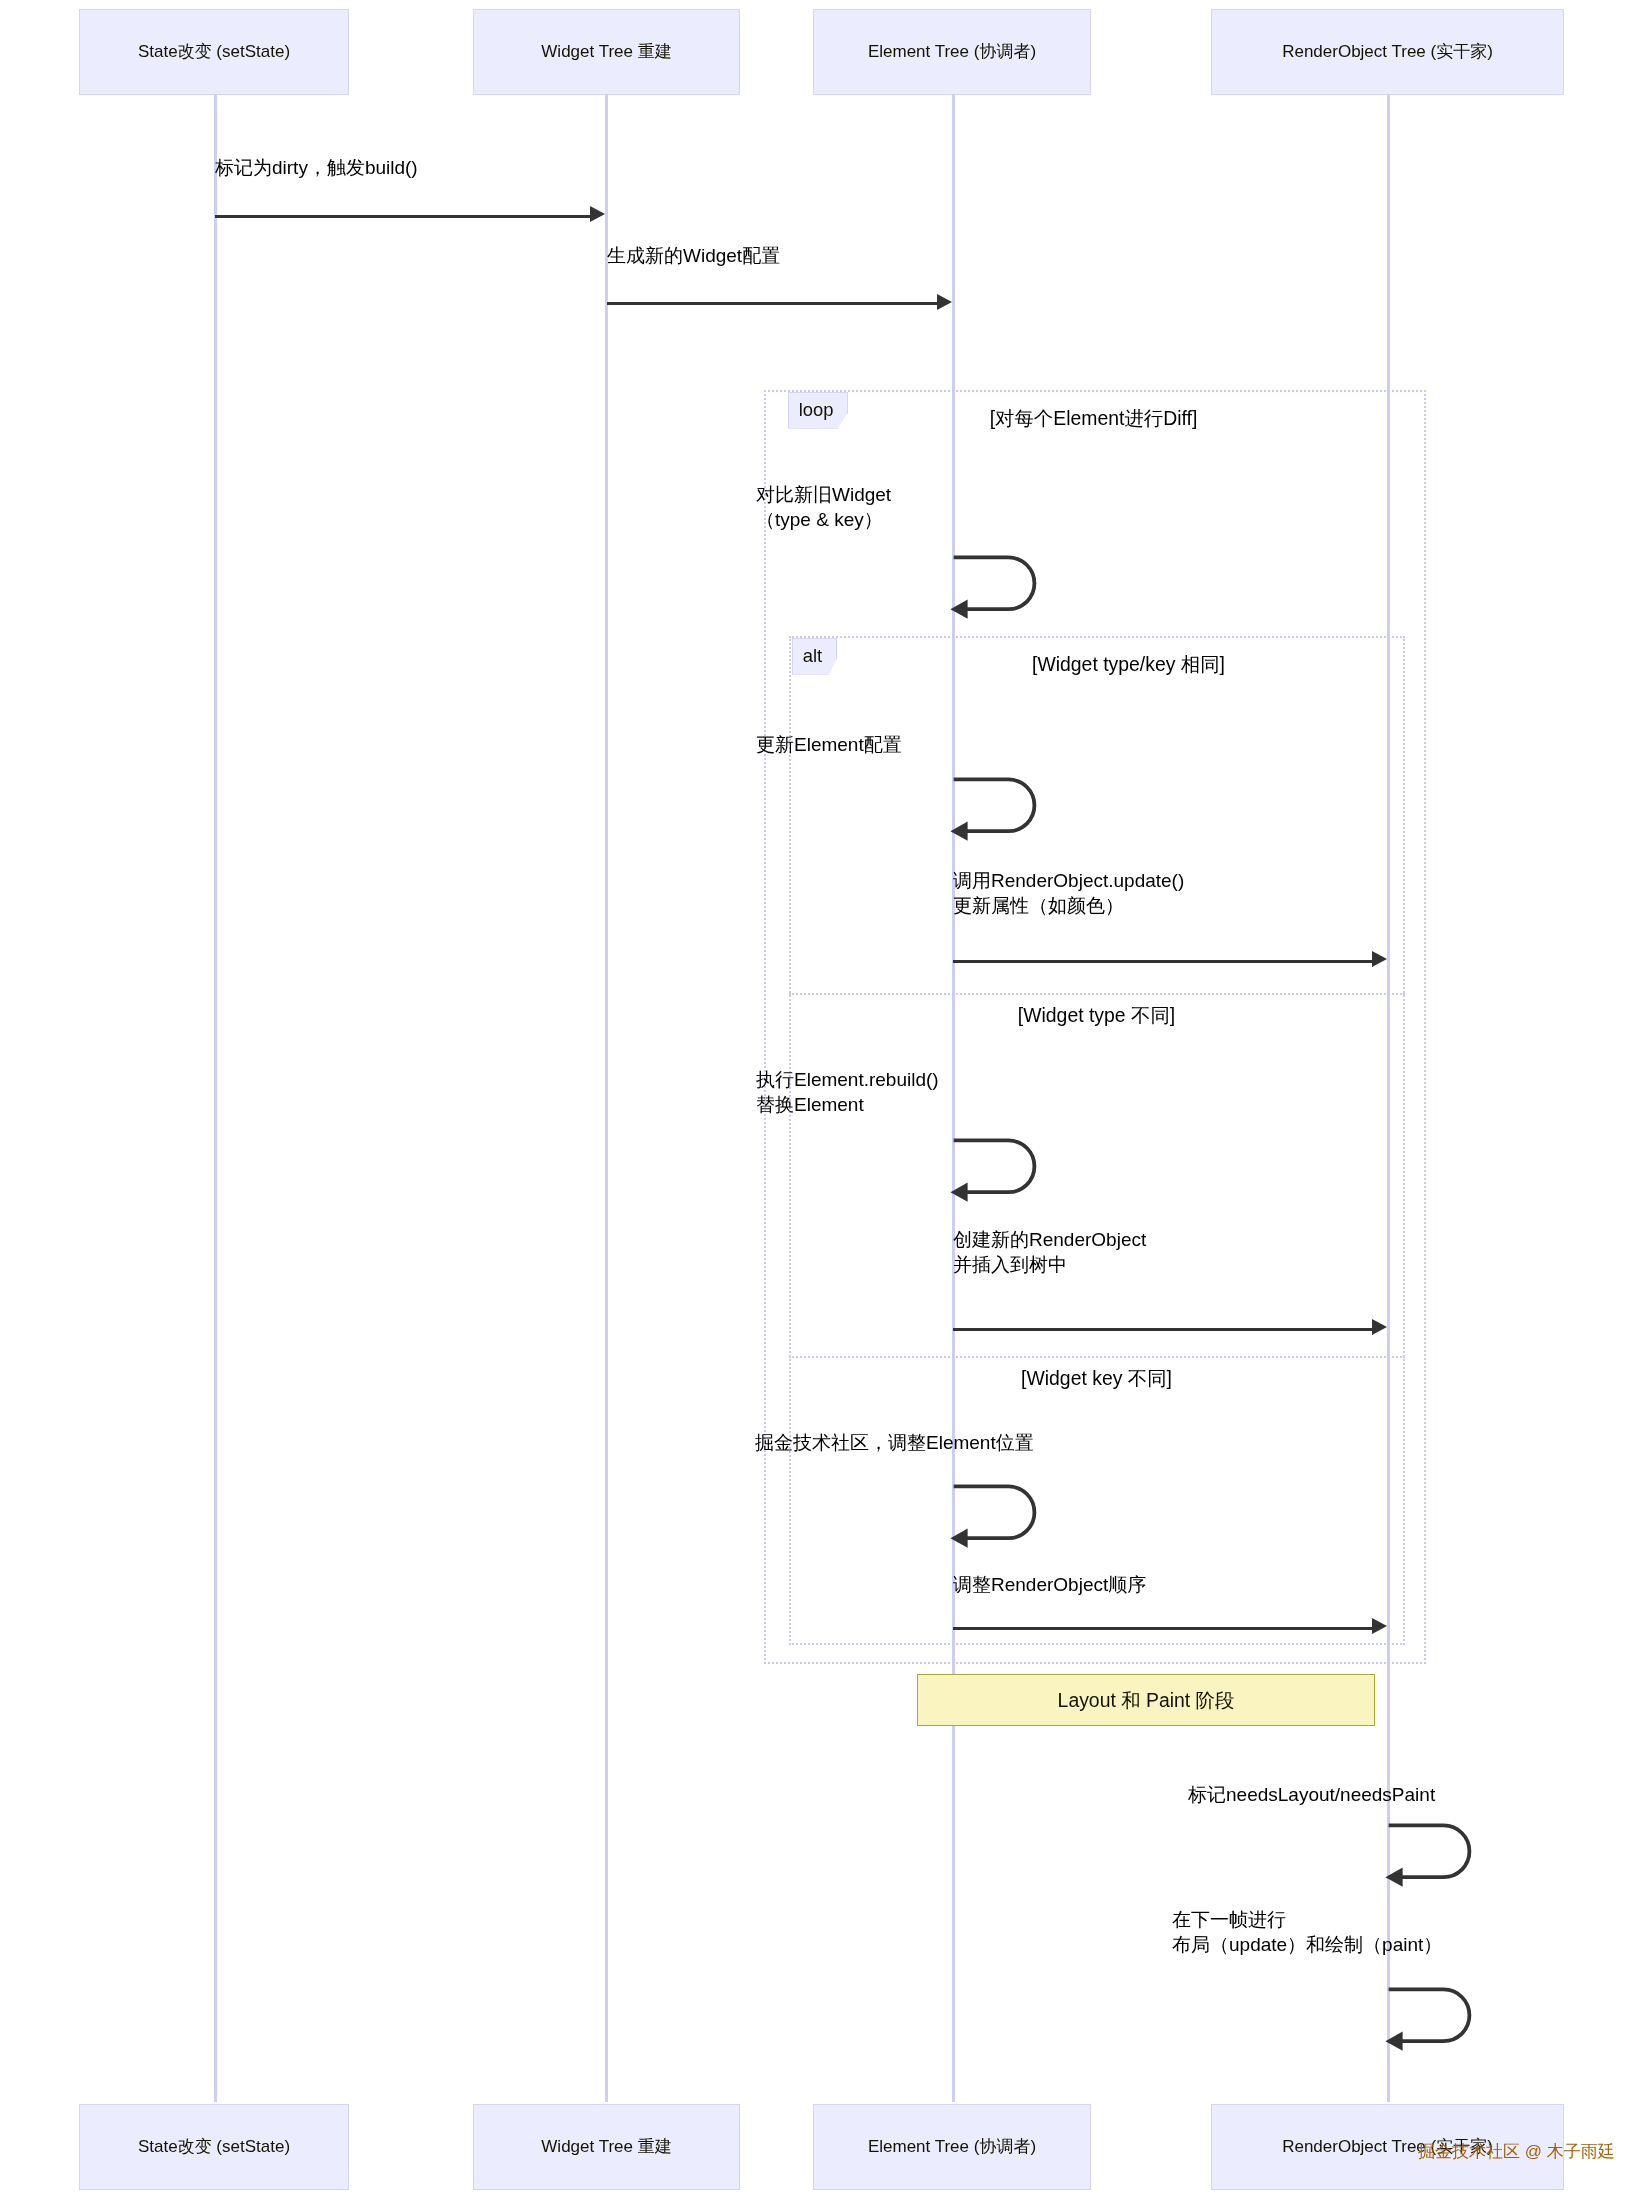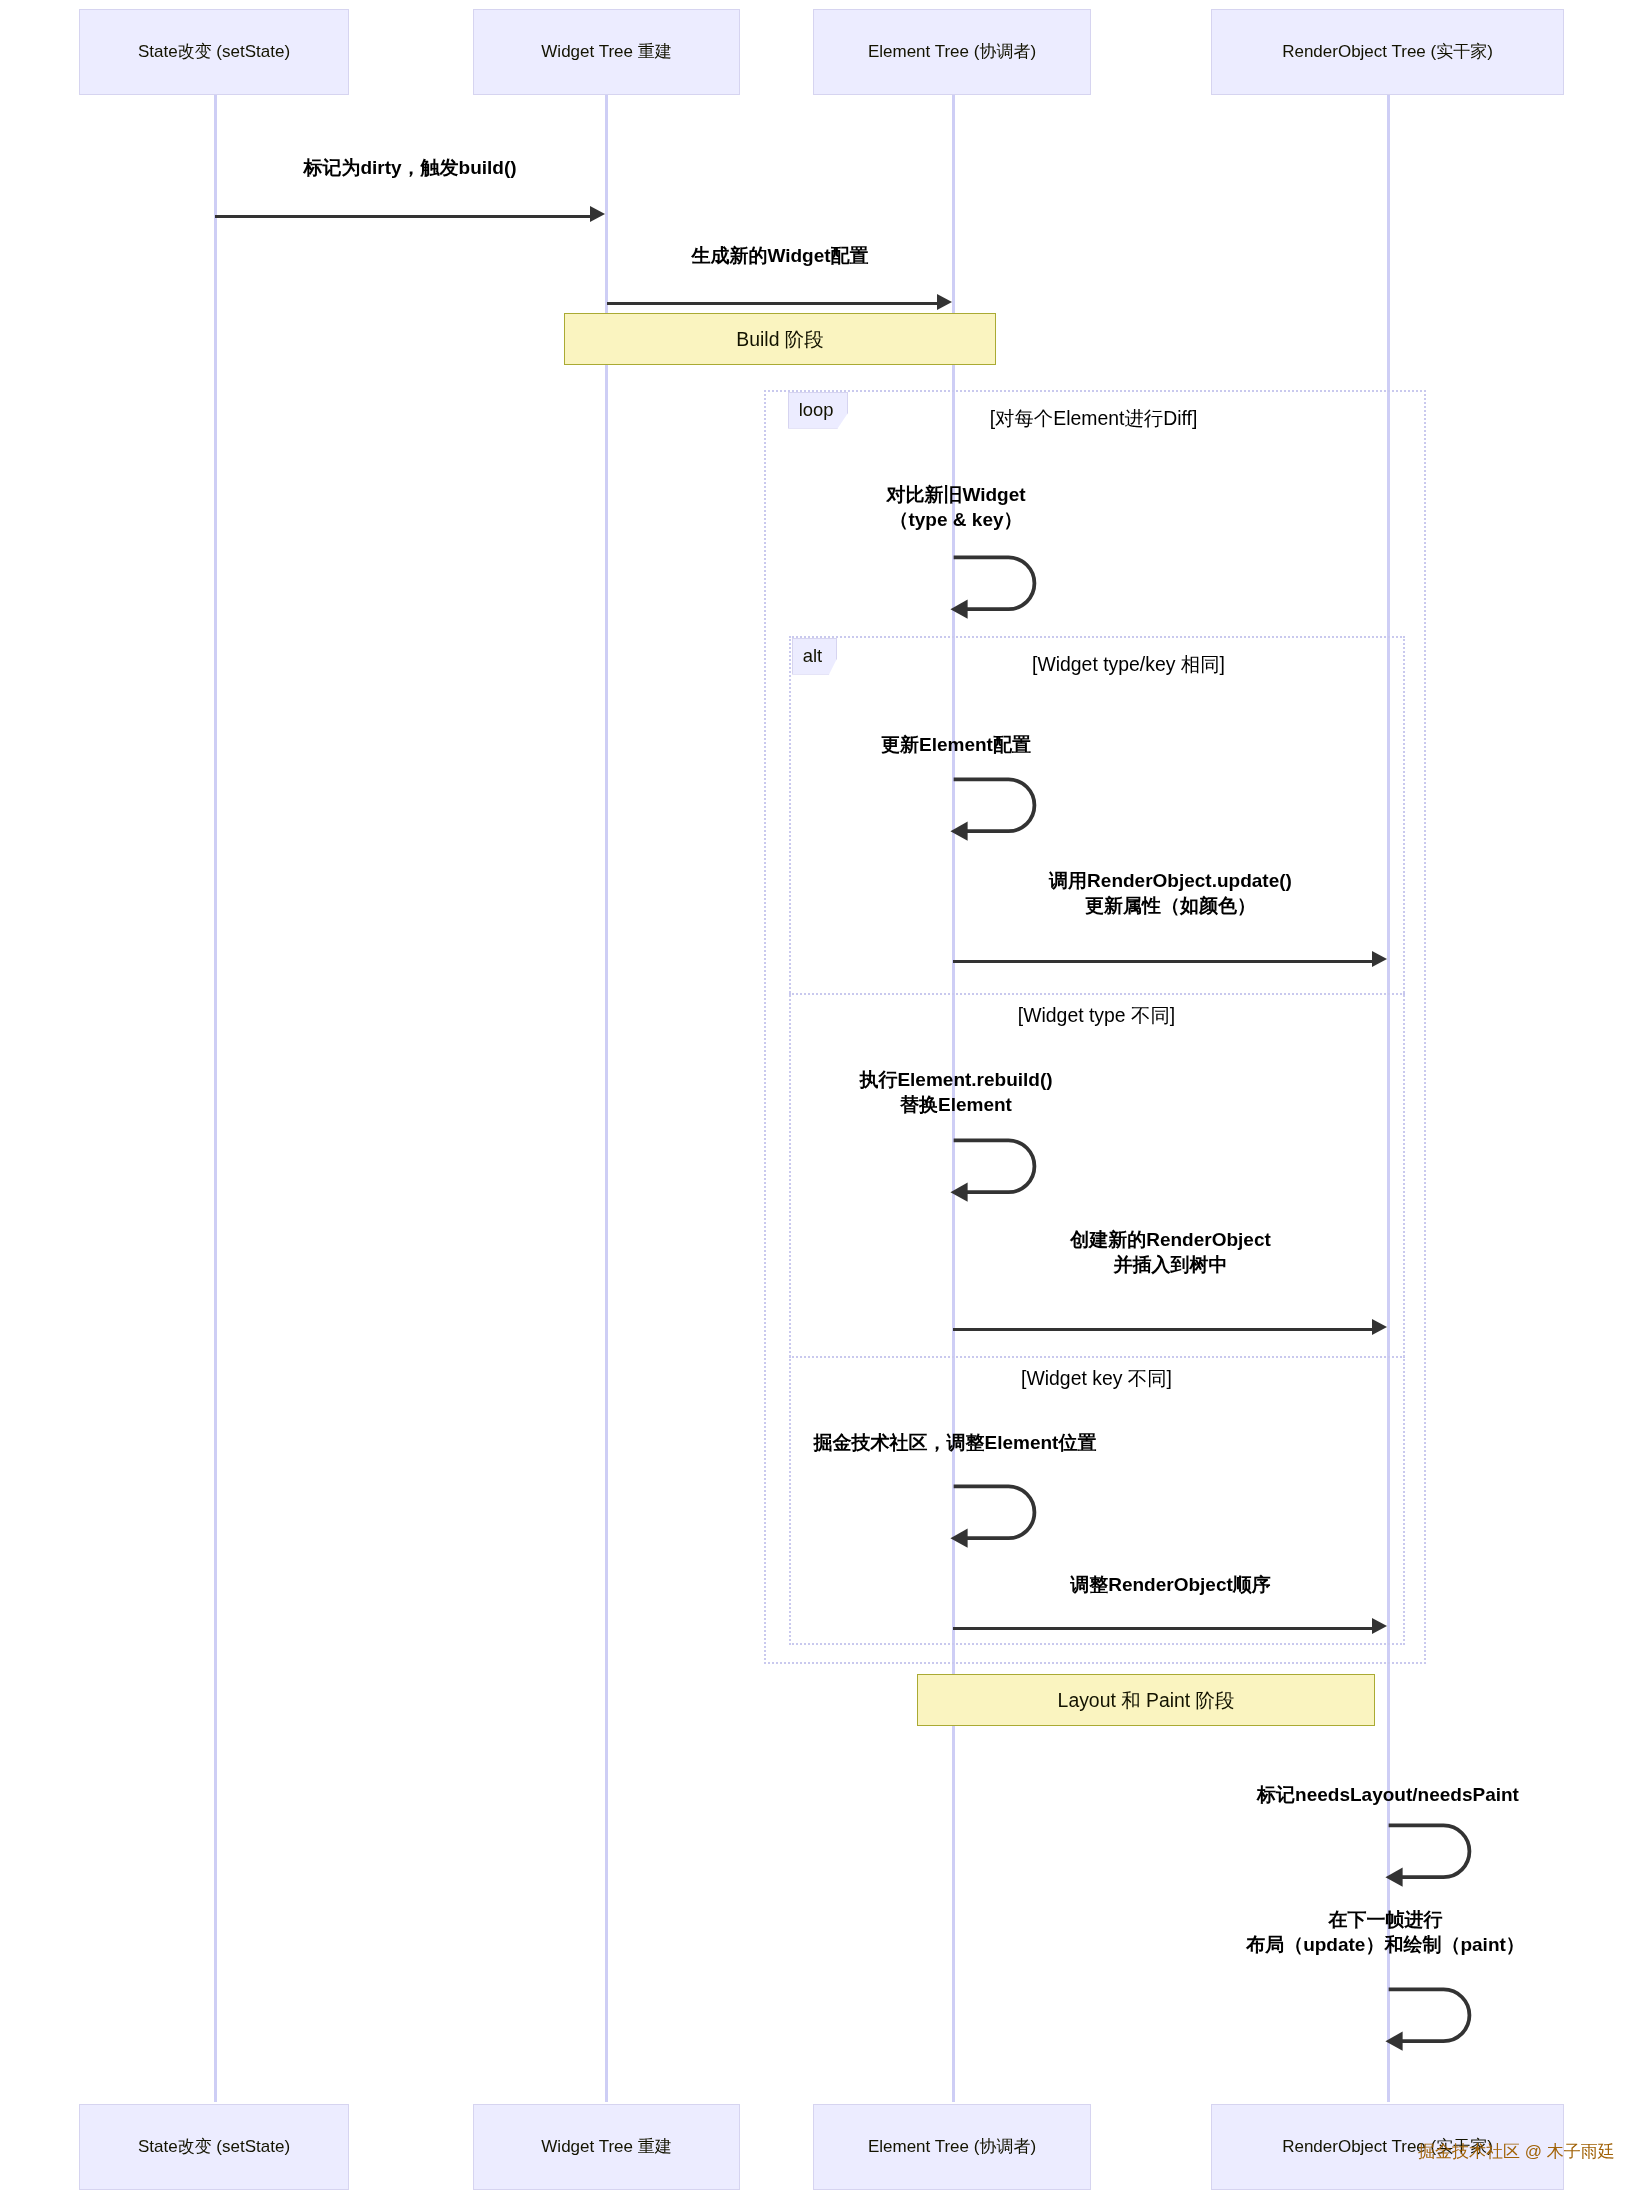--- a/index.html
+++ b/index.html
@@ -109,24 +109,22 @@
     border-top: 8.6px solid transparent;
     border-bottom: 8.6px solid transparent;
     border-left: 15px solid #333333;
     z-index: 4;
   }
   .msg-text {
     position: absolute;
     color: #000000;
     font-size: 19px;
     line-height: 1.32;
-    text-align: center;
     white-space: pre-line;
     z-index: 4;
-    font-weight: bold;
   }
 
   
   .selfloop {
     position: absolute;
     z-index: 4;
   }
   .selfloop svg { display: block; overflow: visible; }
 
   
@@ -175,23 +173,20 @@
   </div>
 
   <div class="msg-text" style="left:215px; top:155px; width:390px;">标记为dirty，触发build()</div>
   <div class="msg-line" style="left:215px; top:215px; width:375px;"></div>
   <div class="msg-head" style="left:590px; top:206px;"></div>
 
   <div class="msg-text" style="left:607px; top:243px; width:346px;">生成新的Widget配置</div>
   <div class="msg-line" style="left:607px; top:302px; width:330px;"></div>
   <div class="msg-head" style="left:937px; top:294px;"></div>
 
-  <div class="note-box" style="left:564px; top:313px; width:432px; height:52px;">
-    <span>Build 阶段</span>
-  </div>
 
   <div class="fragment" style="left:764px; top:390px; width:662px; height:1274px;"></div>
   <div class="fragment-label" style="left:788px; top:392px;">
     <span>loop</span>
   </div>
   <div class="fragment-title" style="left:864px; top:405px; width:459px;">[对每个Element进行Diff]</div>
 
   <div class="msg-text" style="left:756px; top:482px; width:400px;">对比新旧Widget
 （type &amp; key）</div>
   <div class="selfloop" style="left:949px; top:551px;">

